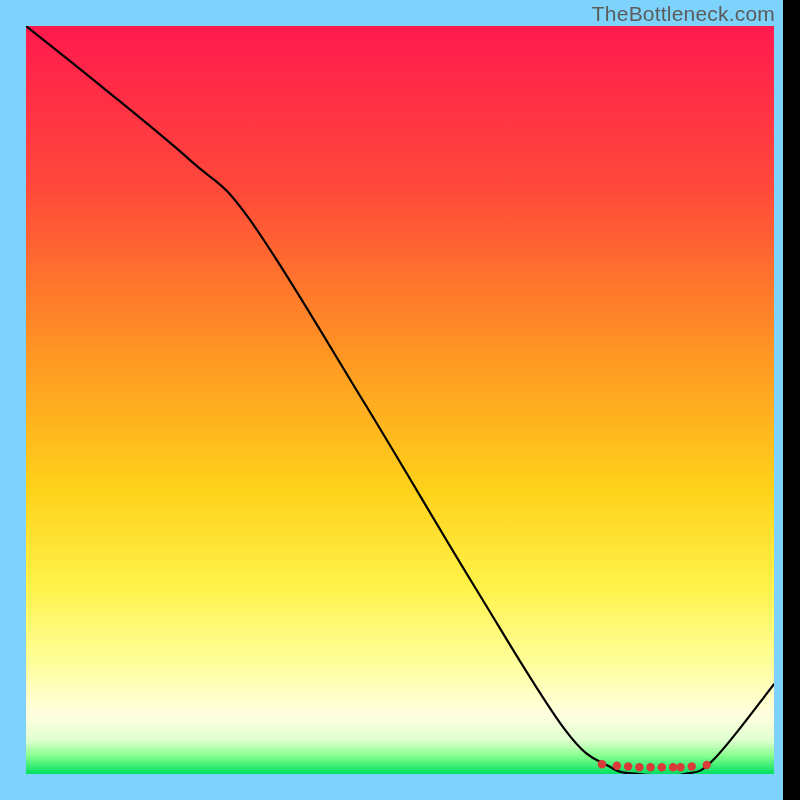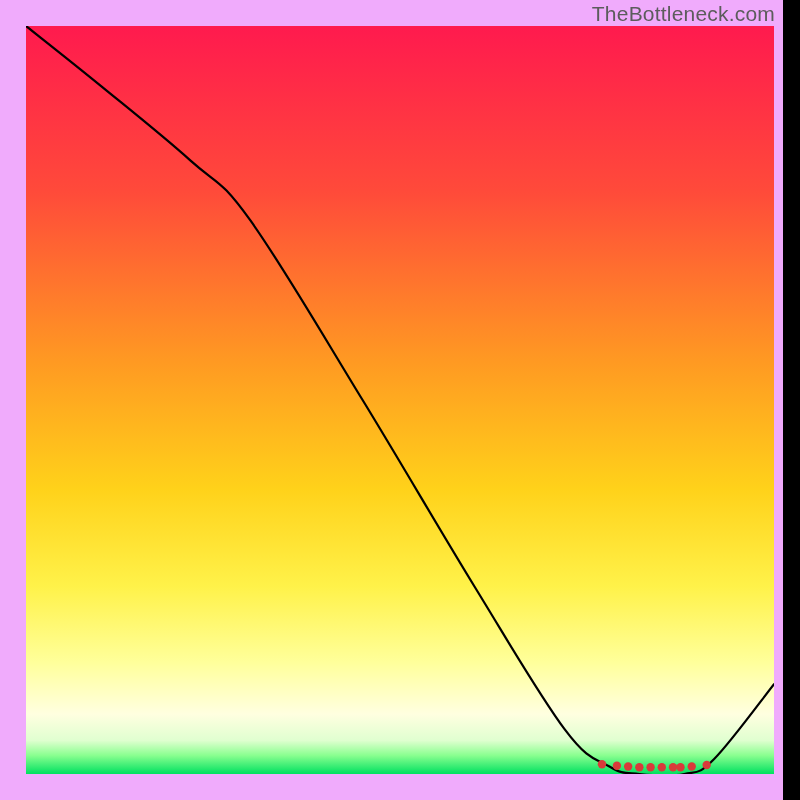--- a/index.html
+++ b/index.html
@@ -8,21 +8,21 @@
     width: 800px;
     height: 800px;
     background: #000;
     font-family: Arial, Helvetica, sans-serif;
     overflow: hidden;
   }
   .frame {
     position: relative;
     width: 783px;
     height: 800px;
-    background: #f0abfc;
+    background: #7dd3fc;
   }
   .watermark {
     position: absolute;
     top: 2px;
     right: 8px;
     color: #5c5c5c;
     font-size: 21px;
     font-weight: 500;
     letter-spacing: 0.2px;
     z-index: 5;

